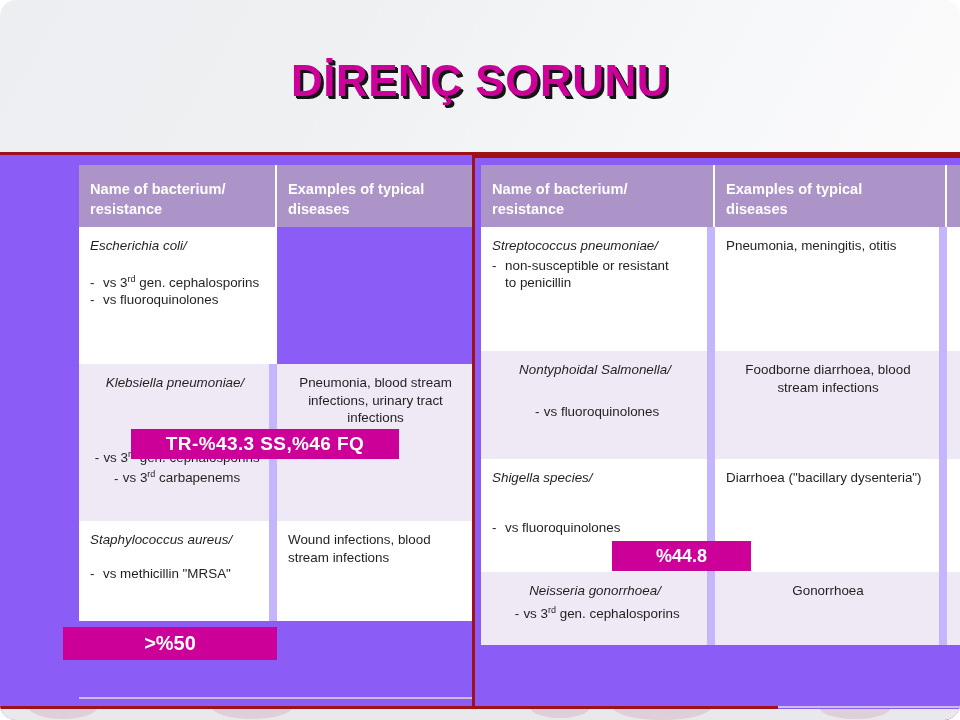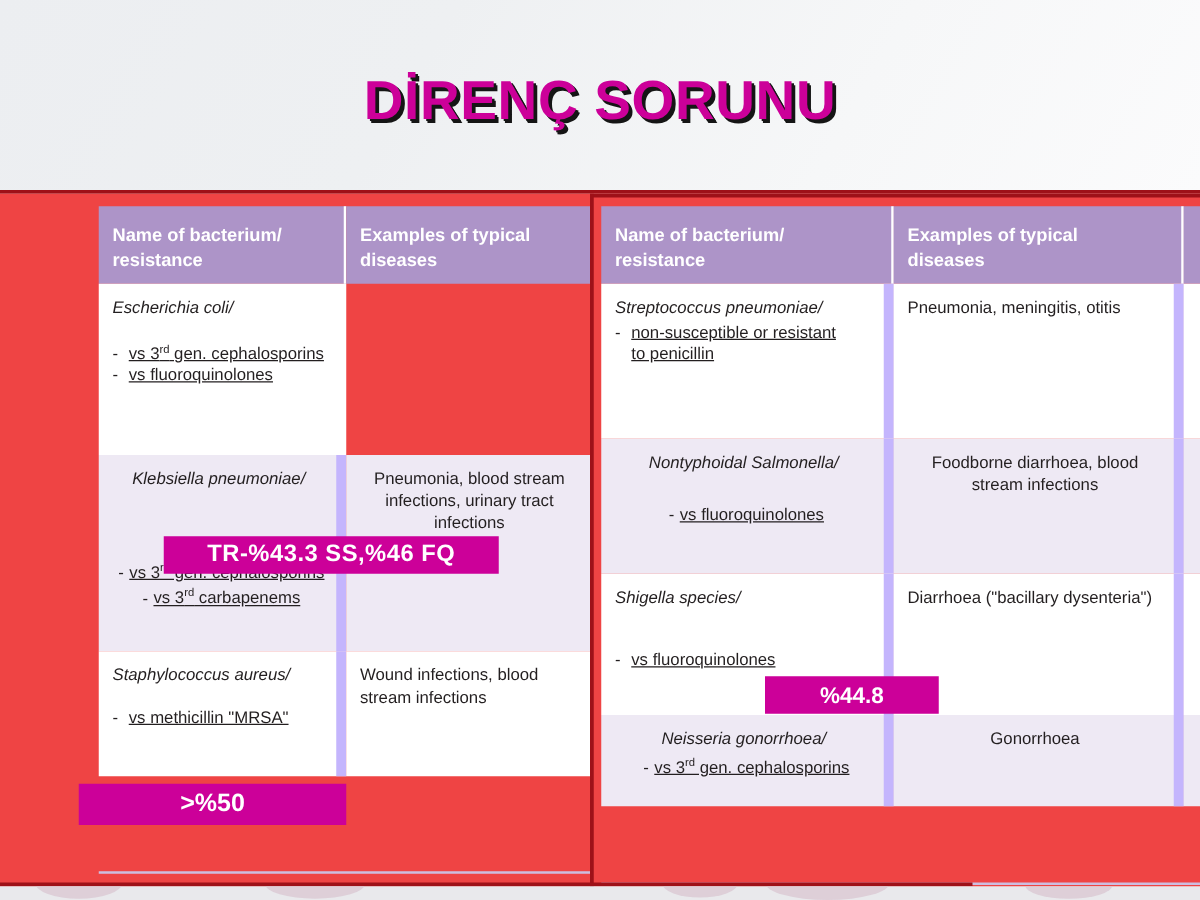--- a/index.html
+++ b/index.html
@@ -2,21 +2,21 @@
 <html><head>
 <meta charset="utf-8">
 <style>
   html,body{margin:0;padding:0;}
   body{
     width:960px;height:720px;overflow:hidden;
     font-family:"Liberation Sans", sans-serif;
     background:#ffffff;
     position:relative;
   }
-  #slide{position:absolute;inset:0;width:960px;height:720px;overflow:hidden;background:#ffffff;}
+  #slide{position:absolute;inset:0;width:960px;height:720px;overflow:hidden;background:#ffffff;border-radius:16px;}
 
   
   .header-band{
     position:absolute;left:0;top:0;width:960px;height:153px;
     background:linear-gradient(120deg,#eceef1 0%,#eef0f2 35%,#f6f7f8 70%,#fbfbfc 100%);
   }
   .header-rule{
     position:absolute;left:0;top:152px;width:960px;height:3px;background:#9e1118;
   }
   .slide-title{
@@ -26,21 +26,21 @@
     color:#cc0099;
     font-family:"Liberation Sans", sans-serif;
     text-shadow:3px 3px 0 #151515, 2px 2px 0 #151515;
     line-height:58px;
     white-space:nowrap;
   }
 
   
   .body-area{
     position:absolute;left:0;top:155px;width:960px;height:565px;
-    background:#ef4444;
+    background:#8b5cf6;
   }
   .bottom-rule{
     position:absolute;left:0;top:706px;width:778px;height:3px;background:#9e1118;
   }
   .watermark-strip{
     position:absolute;left:0;top:709px;width:960px;height:11px;
     background:#e9e9ec;overflow:hidden;
   }
   .wm{position:absolute;border-radius:50%;background:#d9c6d2;opacity:.75;}
   .wm1{left:28px;top:-16px;width:70px;height:26px;}
@@ -73,21 +73,21 @@
   .tbl .hrow .tcell{
     background:#ad94c8;color:#ffffff;
     font-weight:bold;font-size:14.6px;line-height:20px;
     border-right:2px solid #ffffff;
     padding-top:14px;
   }
   .tbl .hrow .tcell:last-child{border-right:none;}
   .tbl .trow.stripe .tcell{background:#eee9f4;text-align:center;}
   .tbl .trow.plain .tcell{background:#ffffff;}
   .sp-name{font-style:italic;display:block;margin-bottom:2px;}
-  .bullet{display:block;white-space:nowrap;text-decoration:underline;}
+  .bullet{display:block;white-space:nowrap;}
   .bullet .dash{display:inline-block;width:13px;}
   .sup{font-size:9px;vertical-align:super;}
   .bottom-edge{position:absolute;height:2px;background:#cdbedf;}
 
   
   #left-table{left:79px;top:10px;width:393px;}
   #left-table .c1{width:198px;}
   #left-table .c2{width:195px;}
 
   

